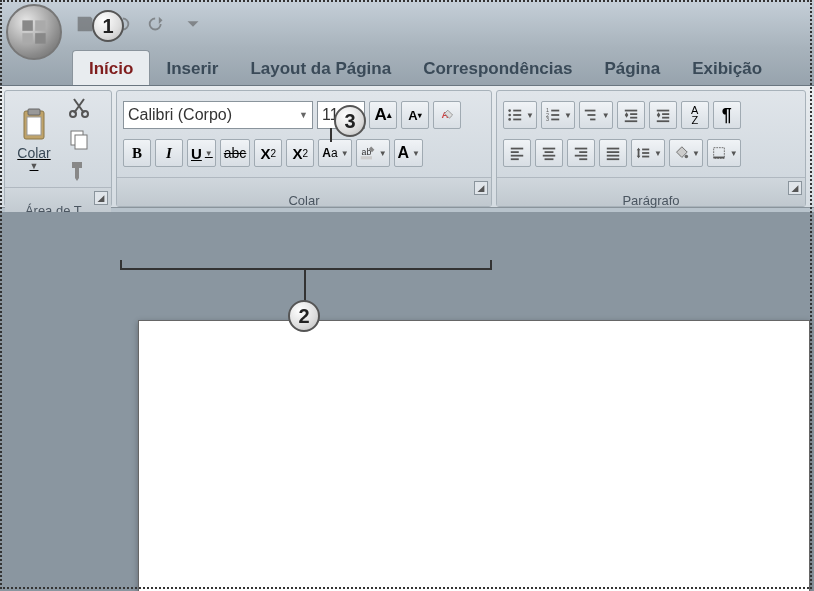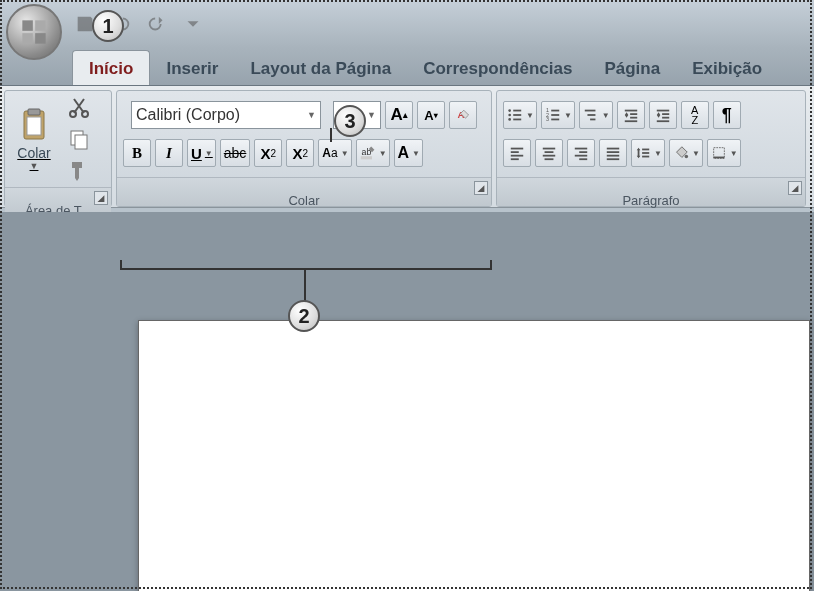--- a/index.html
+++ b/index.html
@@ -26,21 +26,21 @@
   .paste-btn { width:46px; display:flex; flex-direction:column; align-items:center; padding:4px 2px; cursor:pointer;text-decoration:underline; }
   .paste-btn .big { width:32px; height:36px; }
   .paste-btn .lbl { font-size:14px; color:#3a4a58; margin-top:2px; }
   .paste-btn .dd { font-size:9px; color:#555; }
   .clip-small { display:flex; flex-direction:column; gap:8px; margin-left:4px; }
   .sbtn { width:24px; height:24px; display:flex; align-items:center; justify-content:center; cursor:pointer; }
   
   
   .font-rows { display:flex; flex-direction:column; gap:10px; }
   .row { display:flex; align-items:center; gap:4px; }
-  .combo { background:#fff; border:1px solid #8a949c; height:28px; display:flex; align-items:center; padding:0 4px; font-size:16px; color:#333;margin-left:8px; }
+  .combo { background:#fff; border:1px solid #8a949c; height:28px; display:flex; align-items:center; padding:0 4px; font-size:16px; color:#333; }
   .combo .dd { margin-left:auto; font-size:9px; color:#666; padding-left:6px; cursor:pointer; }
   .fontname { width:190px; }
   .fontsize { width:48px; }
   .ibtn { min-width:28px; height:28px; border:1px solid #a0aab2; background:linear-gradient(#f0f3f6,#d8dee4); display:flex; align-items:center; justify-content:center; font-size:15px; cursor:pointer; border-radius:2px; padding:0 3px; }
   .ibtn.split { padding-right:2px; }
   .ibtn .dd { font-size:8px; margin-left:3px; color:#555; }
   .ibtn svg { width:16px; height:16px; }
   
   
   .para-rows { display:flex; flex-direction:column; gap:10px; }

